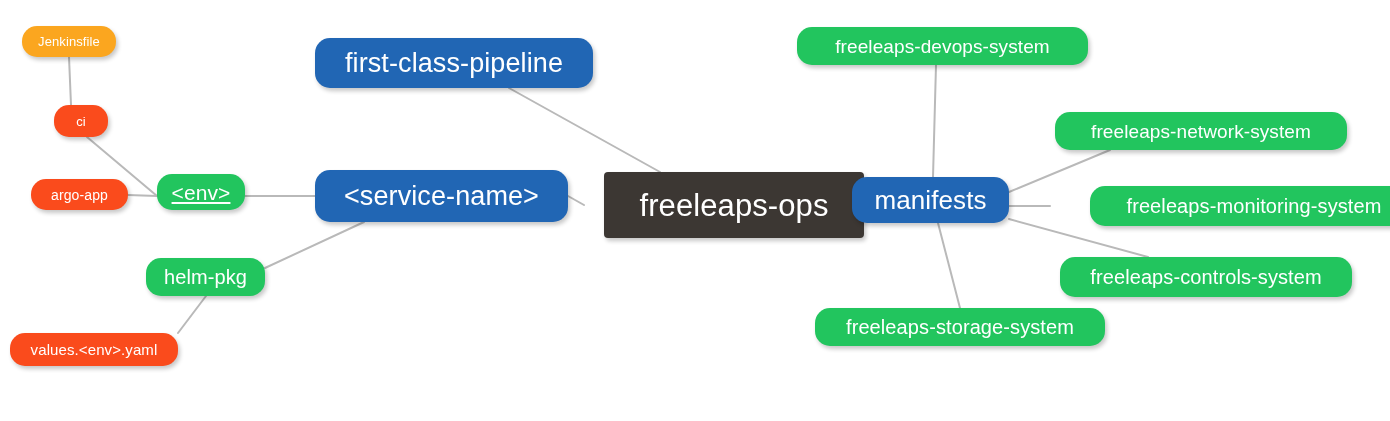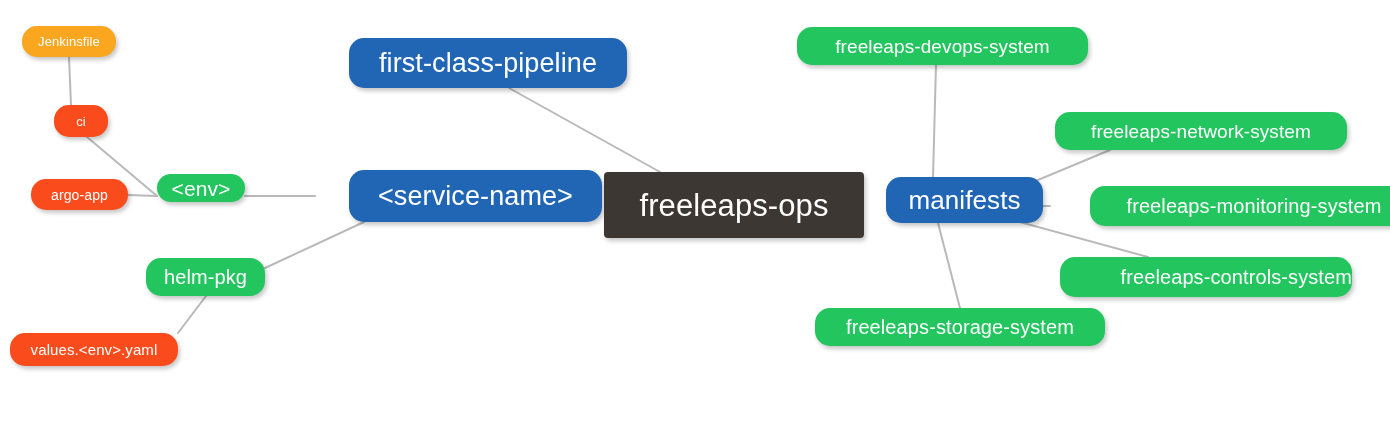--- a/index.html
+++ b/index.html
@@ -36,21 +36,21 @@
     border-radius: 15px;
     box-shadow: 2px 3px 4px rgba(0,0,0,0.22);
     letter-spacing: 0.1px;
     line-height: 1;
     z-index: 2;
   }
   .node.root {
     background: #3c3733;
     border-radius: 4px;
   }
-  .node.blue   { background: #2166b4; margin-left: 34px; }
+  .node.blue   { background: #2166b4; }
   .node.green  { background: #22c55e; }
   .node.red    { background: #fa4b1c; }
   .node.orange { background: #fba61f; }
 </style>
 </head>
 <body>
 
 <div id="mindmap-canvas">
   <svg id="edge-layer" viewBox="0 0 1390 421" width="1390" height="421" xmlns="http://www.w3.org/2000/svg">
       <line x1="69" y1="57" x2="71" y2="105" stroke="#b9b9b9" stroke-width="2" stroke-linecap="round"></line>
@@ -71,21 +71,21 @@
   <div id="node-layer">
       <div class="node orange" style="left: 22px; top: 26px; width: 94px; height: 31px; font-size: 13px;">
         <span>Jenkinsfile</span>
       </div>
       <div class="node red" style="left: 54px; top: 105px; width: 54px; height: 32px; font-size: 13px; text-align: right;">
         <span>ci</span>
       </div>
       <div class="node red" style="left: 31px; top: 179px; width: 97px; height: 31px; font-size: 14px;">
         <span>argo-app</span>
       </div>
-      <div class="node green" style="left: 157px; top: 174px; width: 88px; height: 28px; font-size: 21px;">
+      <div class="node green" style="left: 157px; top: 174px; width: 88px; height: 36px; font-size: 21px; text-decoration: underline;">
         <span>&lt;env&gt;</span>
       </div>
       <div class="node green" style="left: 146px; top: 258px; width: 119px; height: 38px; font-size: 20px;">
         <span>helm-pkg</span>
       </div>
       <div class="node red" style="left: 10px; top: 333px; width: 168px; height: 33px; font-size: 15px;">
         <span>values.&lt;env&gt;.yaml</span>
       </div>
       <div class="node blue" style="left: 315px; top: 38px; width: 278px; height: 50px; font-size: 27px;">
         <span>first-class-pipeline</span>
@@ -101,20 +101,20 @@
       </div>
       <div class="node green" style="left: 797px; top: 27px; width: 291px; height: 38px; font-size: 19px;">
         <span>freeleaps-devops-system</span>
       </div>
       <div class="node green" style="left: 1055px; top: 112px; width: 292px; height: 38px; font-size: 19px;">
         <span>freeleaps-network-system</span>
       </div>
       <div class="node green" style="left: 1090px; top: 186px; width: 328px; height: 40px; font-size: 20px;">
         <span>freeleaps-monitoring-system</span>
       </div>
-      <div class="node green" style="left: 1060px; top: 257px; width: 292px; height: 40px; font-size: 20px; justify-content: flex-end;">
+      <div class="node green" style="left: 1060px; top: 257px; width: 292px; height: 40px; font-size: 20px;">
         <span>freeleaps-controls-system</span>
       </div>
       <div class="node green" style="left: 815px; top: 308px; width: 290px; height: 38px; font-size: 20px;">
         <span>freeleaps-storage-system</span>
       </div>
     </div>
 </div>
 
 </body></html>

